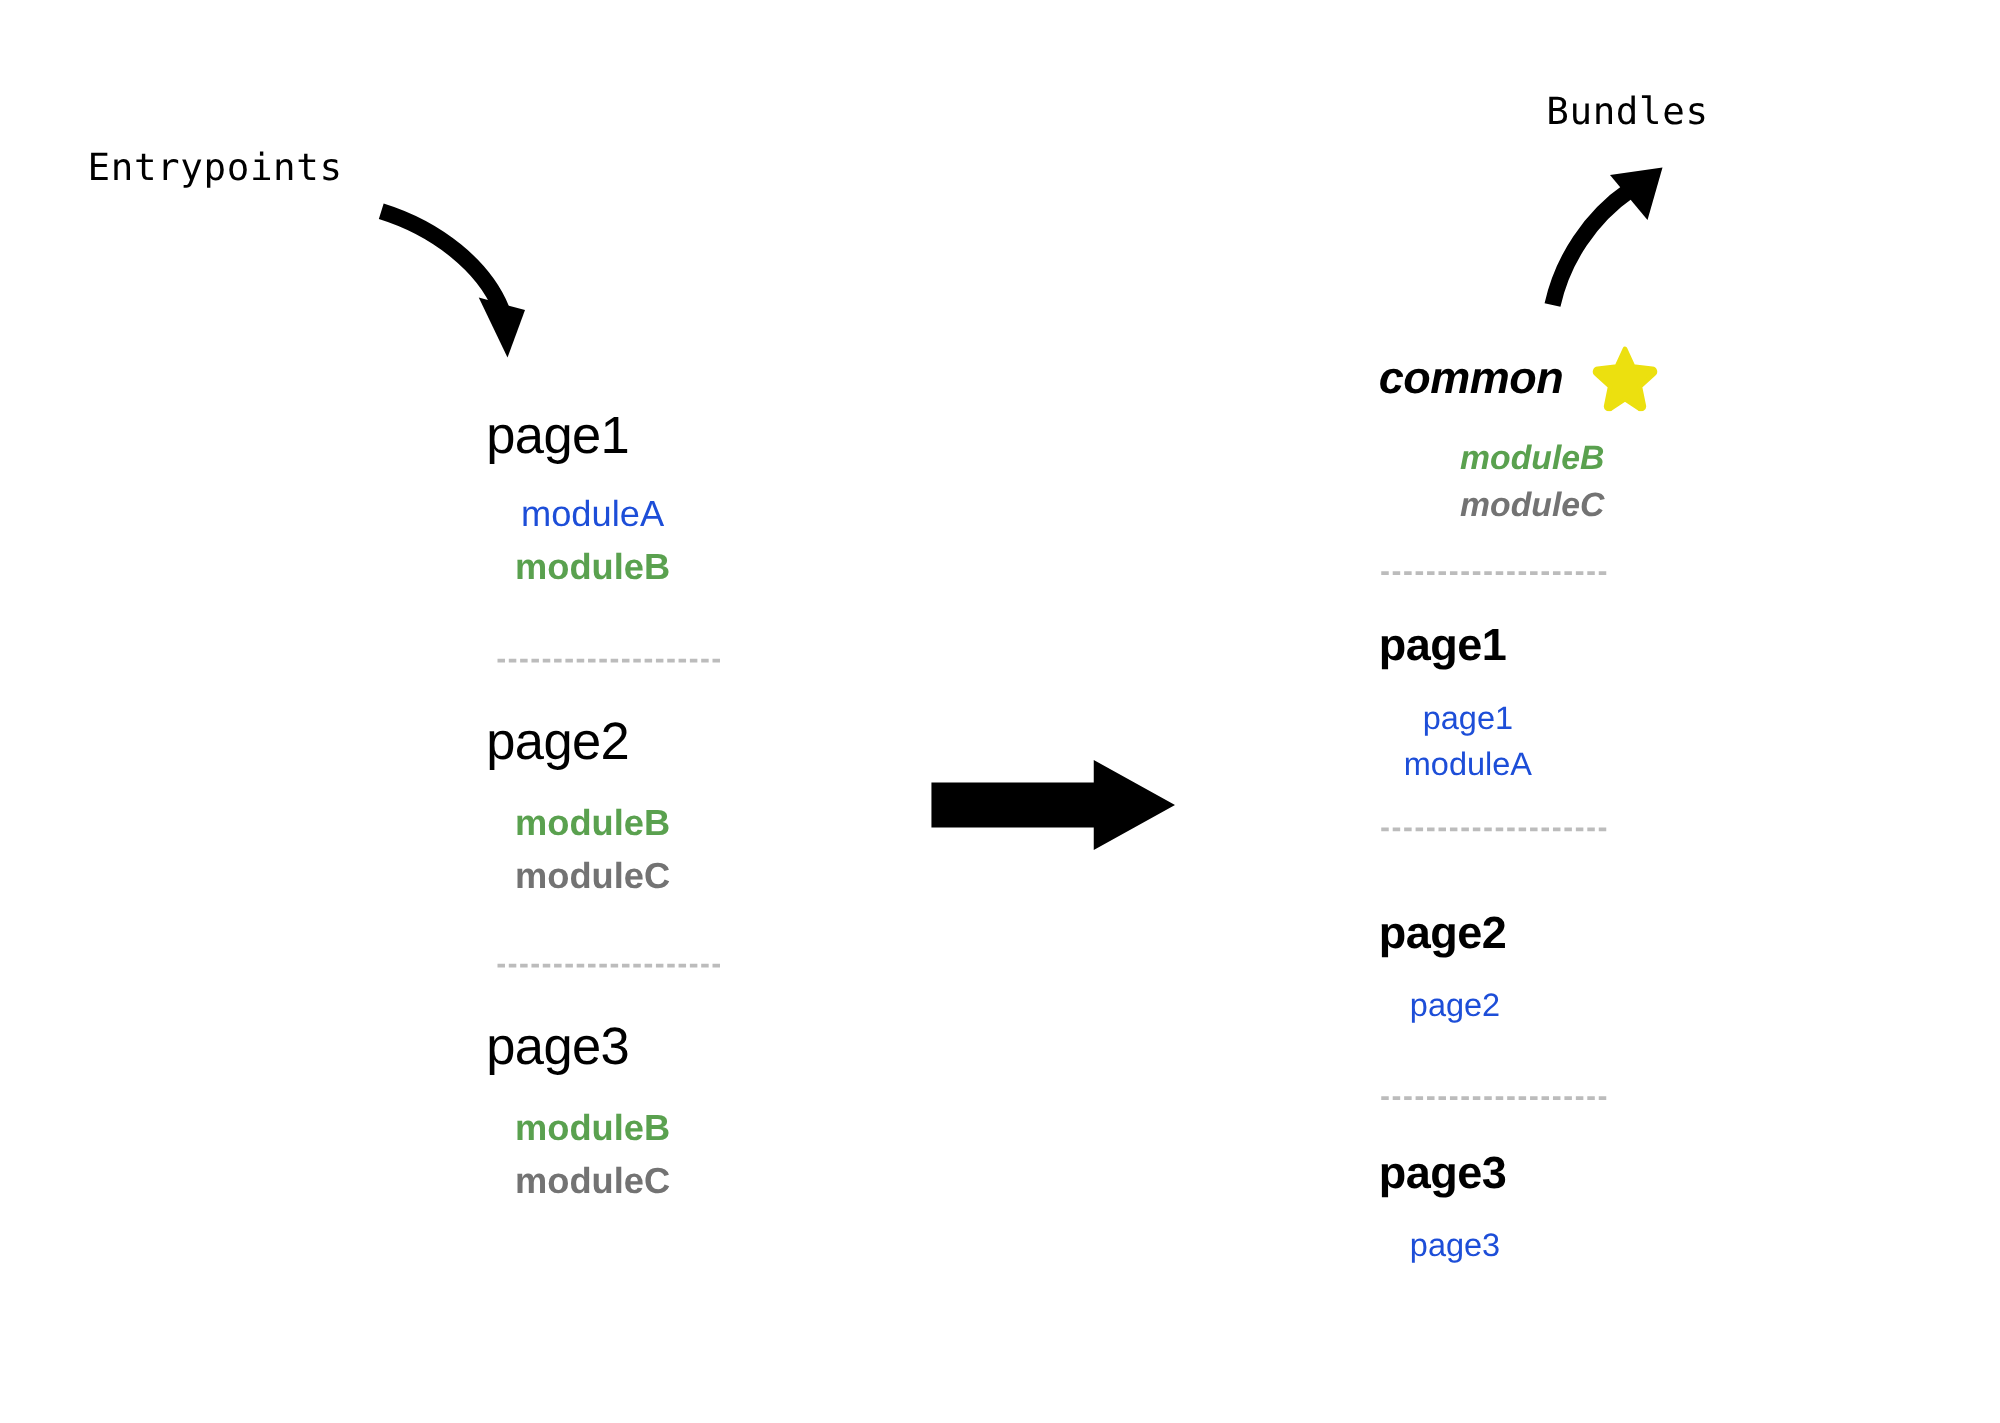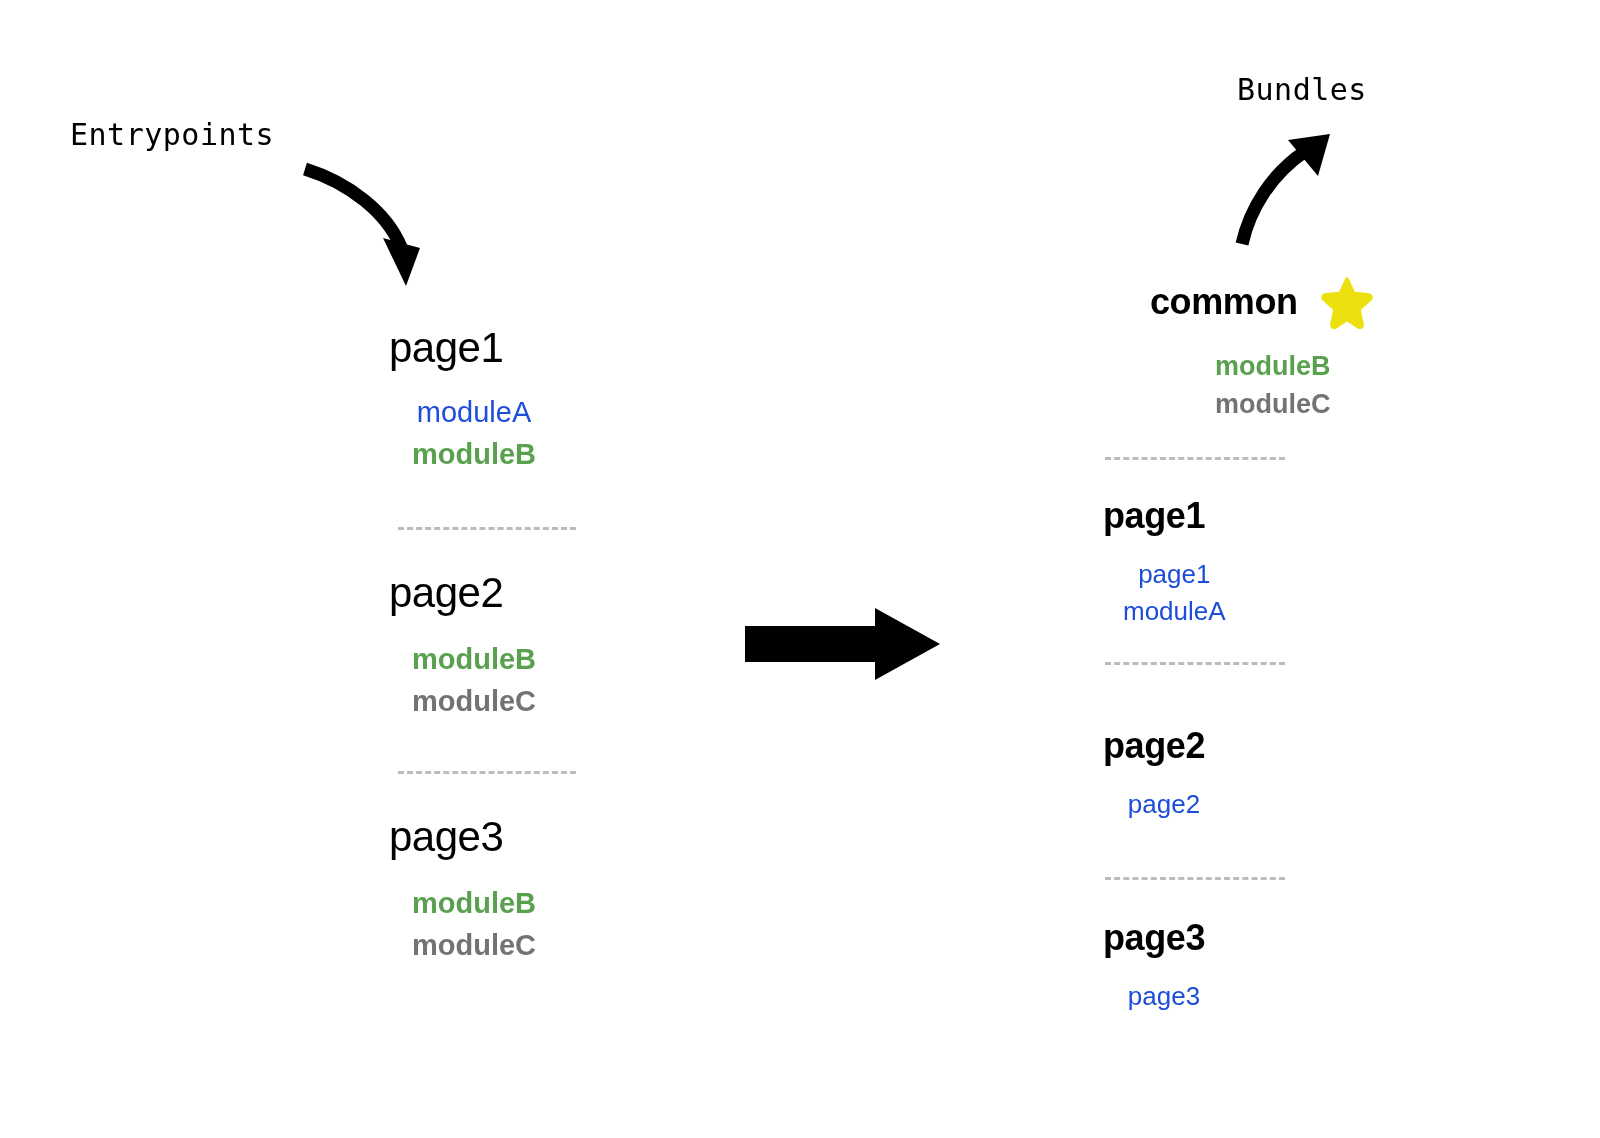--- a/index.html
+++ b/index.html
@@ -134,21 +134,21 @@
 
   <div class="abs mono-label" style="left:1237px; top:72px;">Bundles</div>
 
   <svg class="arrow-svg" style="left:1222px; top:122px;" width="115" height="130" viewBox="0 0 115 130">
     <path d="M 20 122 C 28 86, 50 52, 82 30" stroke="#000000" stroke-width="13" fill="none" stroke-linecap="butt"></path>
     <path d="M 66 18 L 108 12 L 96 54 Z" fill="#000000"></path>
   </svg>
 
   <div class="col col-right">
 
-    <div class="group" style="left:1150px; top:275px;">
+    <div class="group" style="left:1103px; top:275px;font-style:italic;">
       <div style="display:flex; align-items:center;">
         <div class="group-title-bold">common</div>
         <svg style="margin-left:22px; display:block;" width="54" height="54" viewBox="0 0 24 24">
           <path d="M12 1.8 L14.9 8.1 L21.7 8.9 C22.6 9.0 23.0 10.1 22.3 10.7
                    L17.3 15.2 L18.7 22.0 C18.9 22.9 17.9 23.6 17.1 23.1
                    L12 19.7 L6.9 23.1 C6.1 23.6 5.1 22.9 5.3 22.0
                    L6.7 15.2 L1.7 10.7 C1.0 10.1 1.4 9.0 2.3 8.9
                    L9.1 8.1 Z" fill="#ECE00F" stroke="#ECE00F" stroke-width="1.6" stroke-linejoin="round"></path>
         </svg>
       </div>

